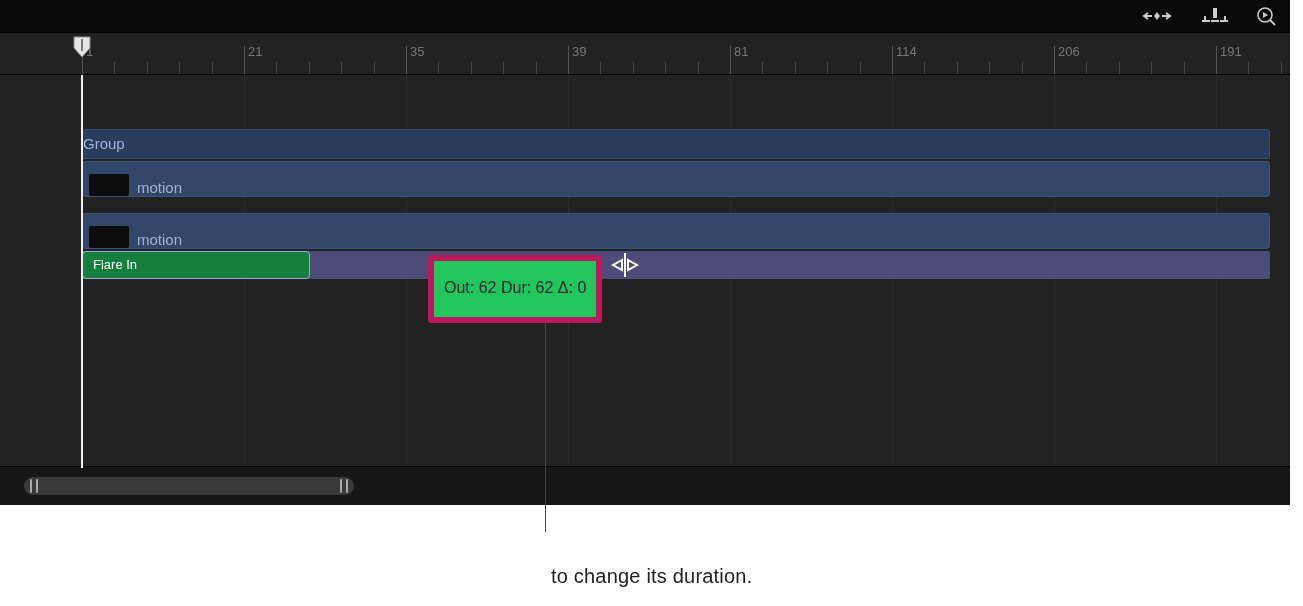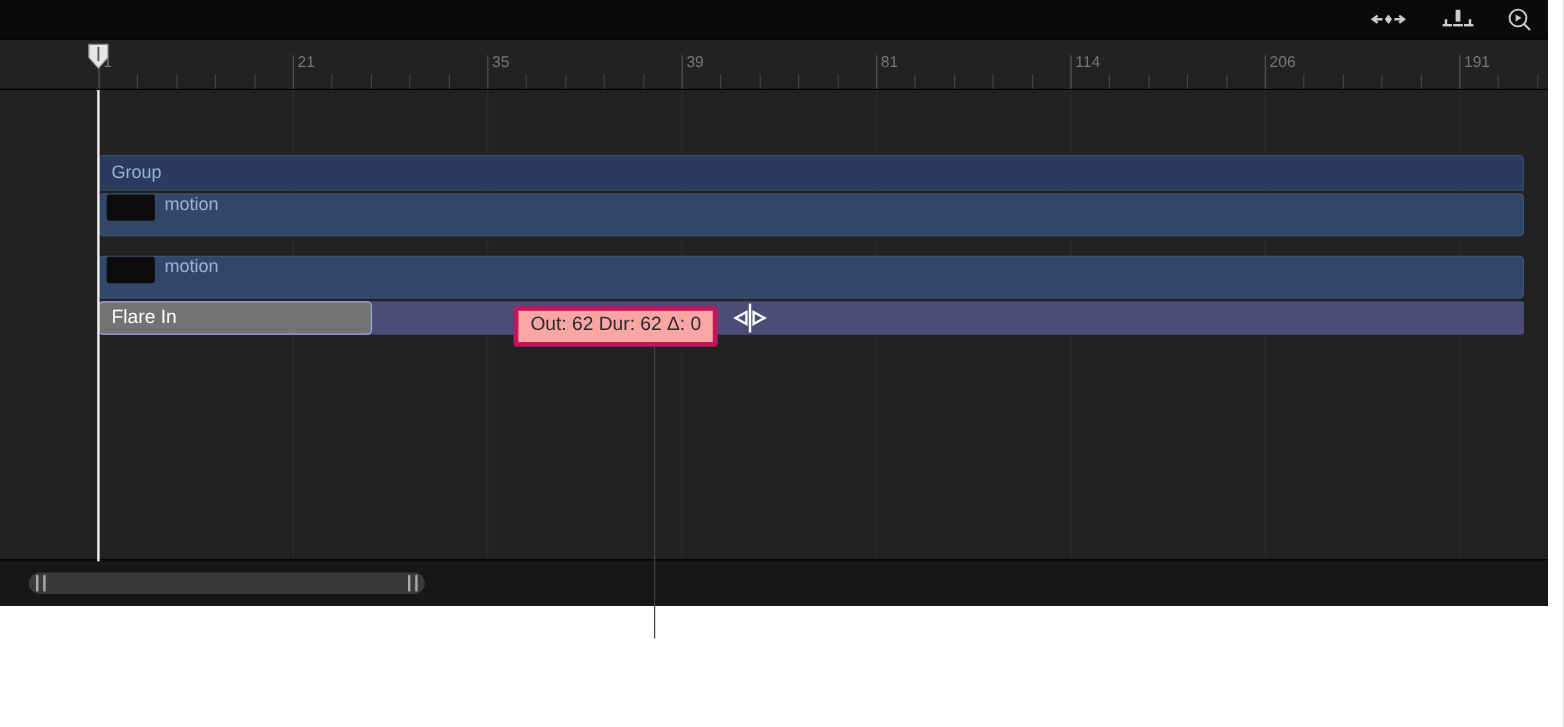--- a/index.html
+++ b/index.html
@@ -116,21 +116,20 @@
   .group-header {
     position: absolute;
     left: 82px;
     right: 20px;
     height: 30px;
     background: #2a3b5e;
     border: 1px solid rgba(140,170,220,.15);
     border-radius: 4px 4px 0 0;
     font-size: 15px;
     color: #99b3db;
-    padding-left: 10px;
     line-height: 28px;
     box-sizing: border-box;
   }
 
   .clip-row {
     position: absolute;
     left: 82px;
     right: 20px;
     height: 36px;
     box-sizing: border-box;
@@ -139,21 +138,21 @@
     position: absolute;
     top: 0;
     left: 0;
     right: 0;
     height: 100%;
     background: #324669;
     border: 1px solid rgba(140,170,220,.15);
     border-radius: 4px;
     box-sizing: border-box;
     display: flex;
-    align-items: flex-start;
+    align-items: flex-end;
     gap: 8px;
     padding-left: 6px;
   }
   .clip-swatch {
     width: 40px;
     height: 22px;
     background: #0c0c0c;
     border-radius: 2px;
   }
   .clip-label { color: #9eb3d0; font-size: 15px; }
@@ -166,40 +165,40 @@
     height: 28px;
     background: #4d4b78;
     border-radius: 2px;
     box-sizing: border-box;
   }
   .behavior-bar {
     position: absolute;
     left: 0;
     top: 0;
     height: 100%;
-    background: #737373;
+    background: #15803d;
     border: 1px solid #a6a3e6;
     border-radius: 4px;
     box-sizing: border-box;
     color: #fff;
-    font-size: 16px;
+    font-size: 13px;
     line-height: 26px;
     padding-left: 10px;
   }
 
   
   .tooltip {
     position: absolute;
     height: 26px;
     line-height: 24px;
-    padding: 0 10px;
-    background: #fca5a5;
+    padding: 15px 10px;
+    background: #22c55e;
     color: #2b2b2b;
     font-size: 16px;
-    border: 4px solid #be185d;
+    border: 6px solid #be185d;
     border-radius: 3px;
     white-space: nowrap;
     z-index: 30;
     user-select: none;
     pointer-events: none;
   }
 
   
   .trim-handle {
     position: absolute;
@@ -434,13 +433,14 @@
       <div class="zoom-handle" style="left:6px;"></div>
       <div class="zoom-handle" style="right:6px;"></div>
     </div>
   </div>
 
 </div>
 
 <div class="caption-line" style="left:545px; top:288px; height:244px;"></div>
 <div class="caption-text" style="left:551px; top:536px;">
   <br>
+  <span>to change its duration.</span>
 </div>
 
 </body></html>

